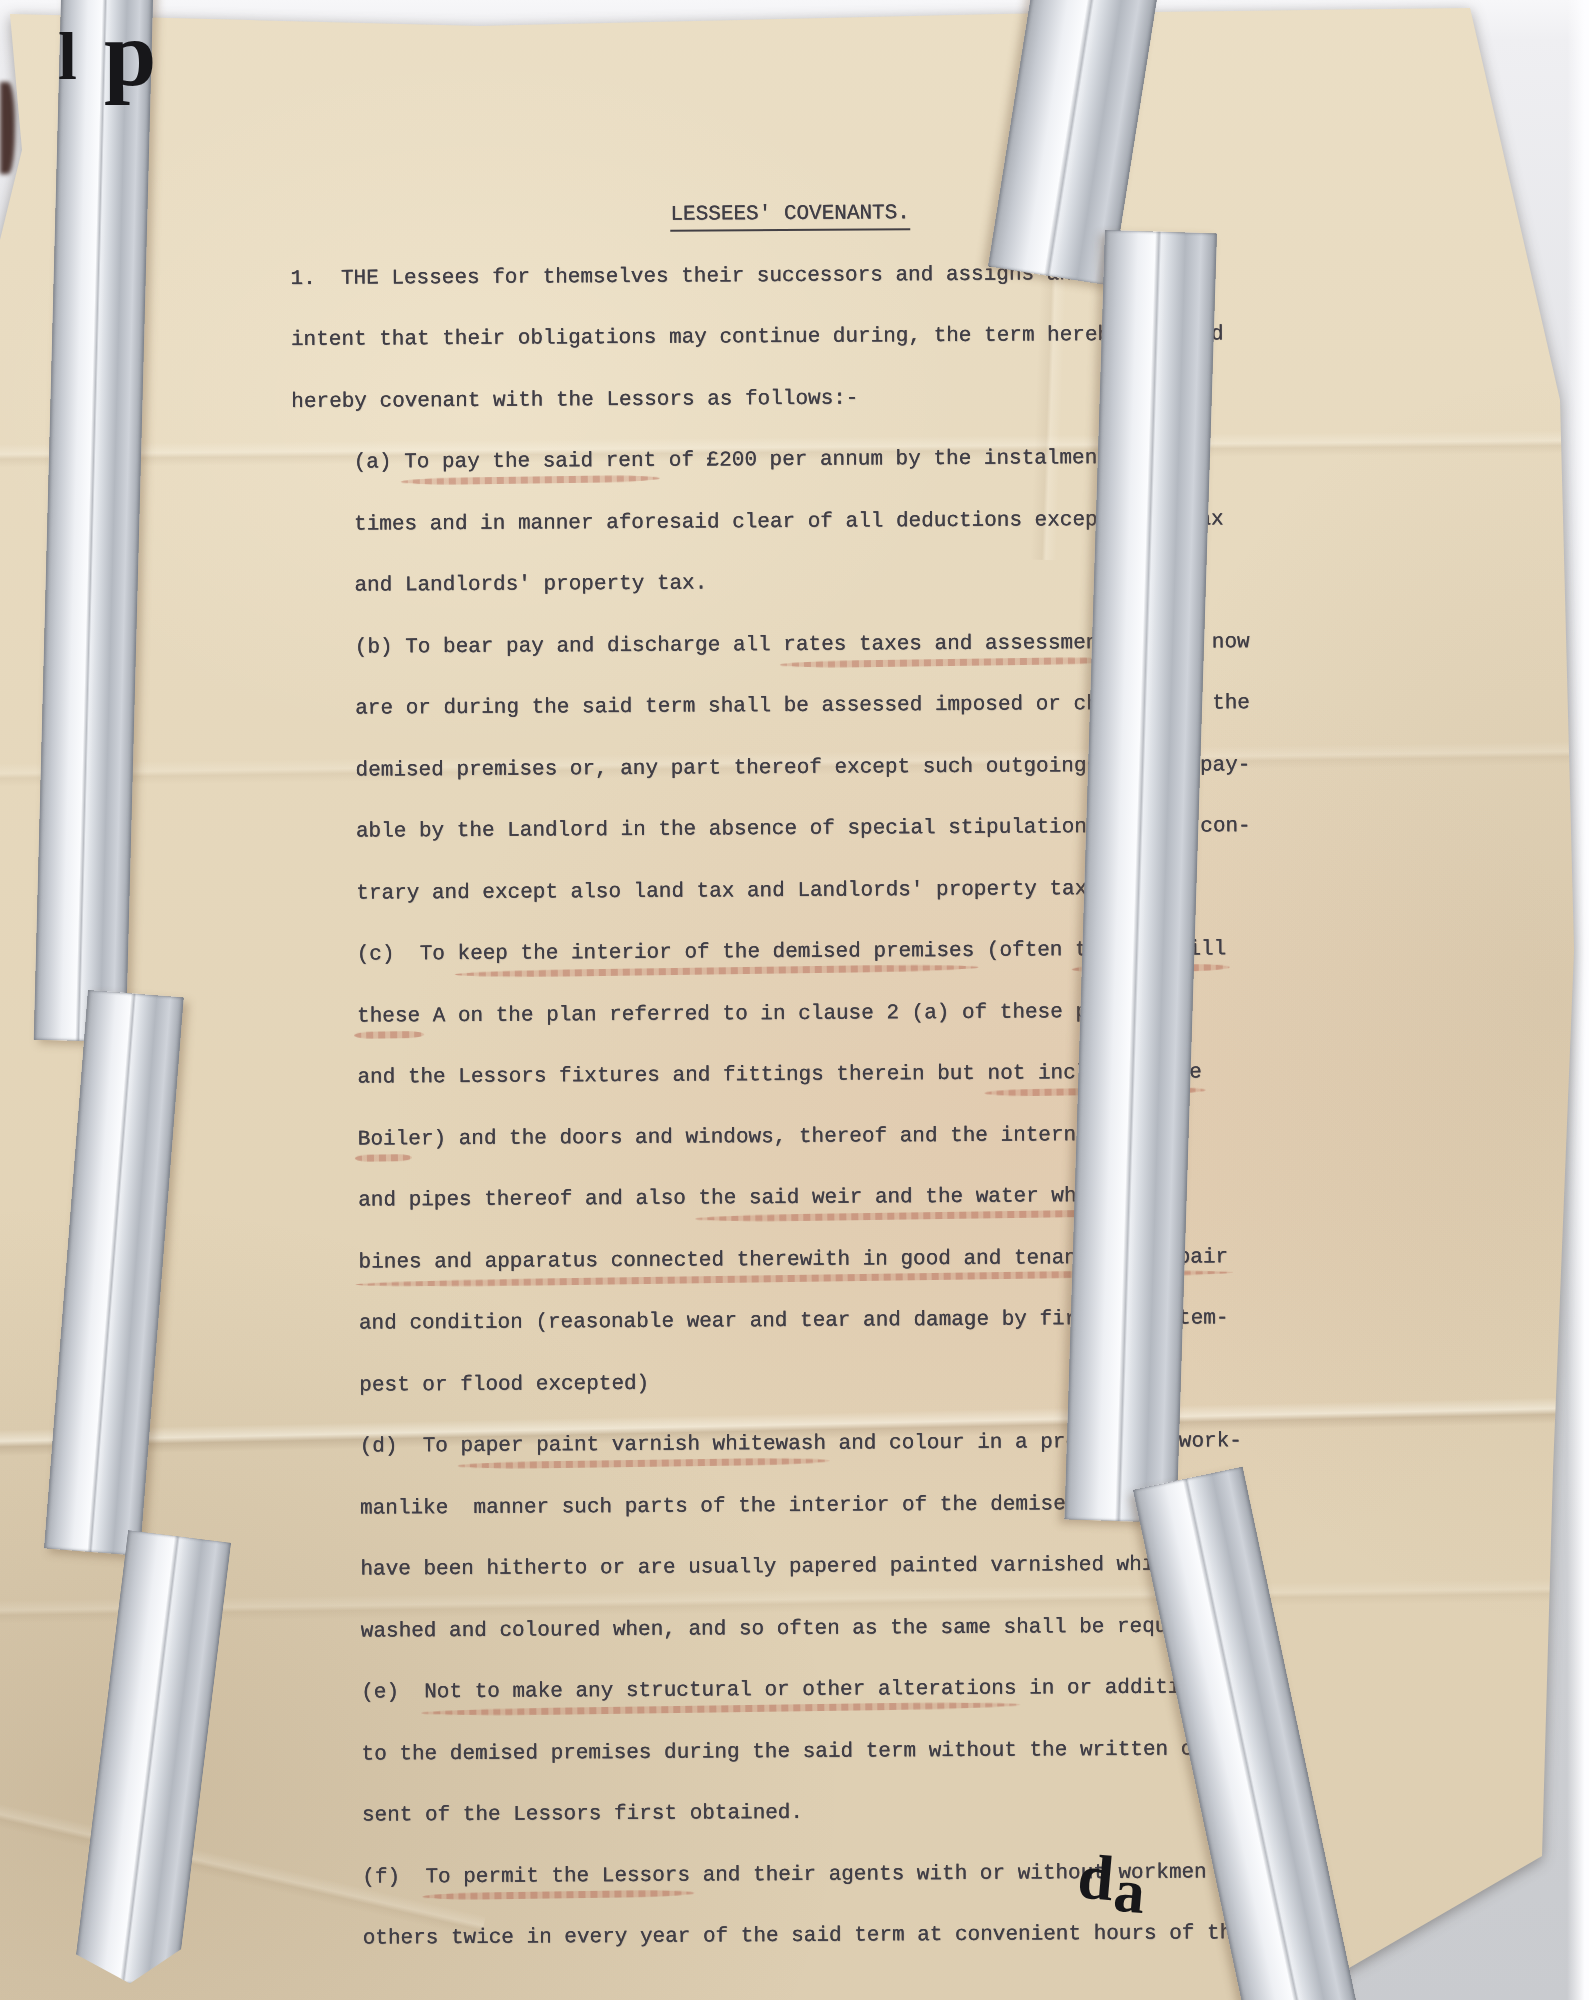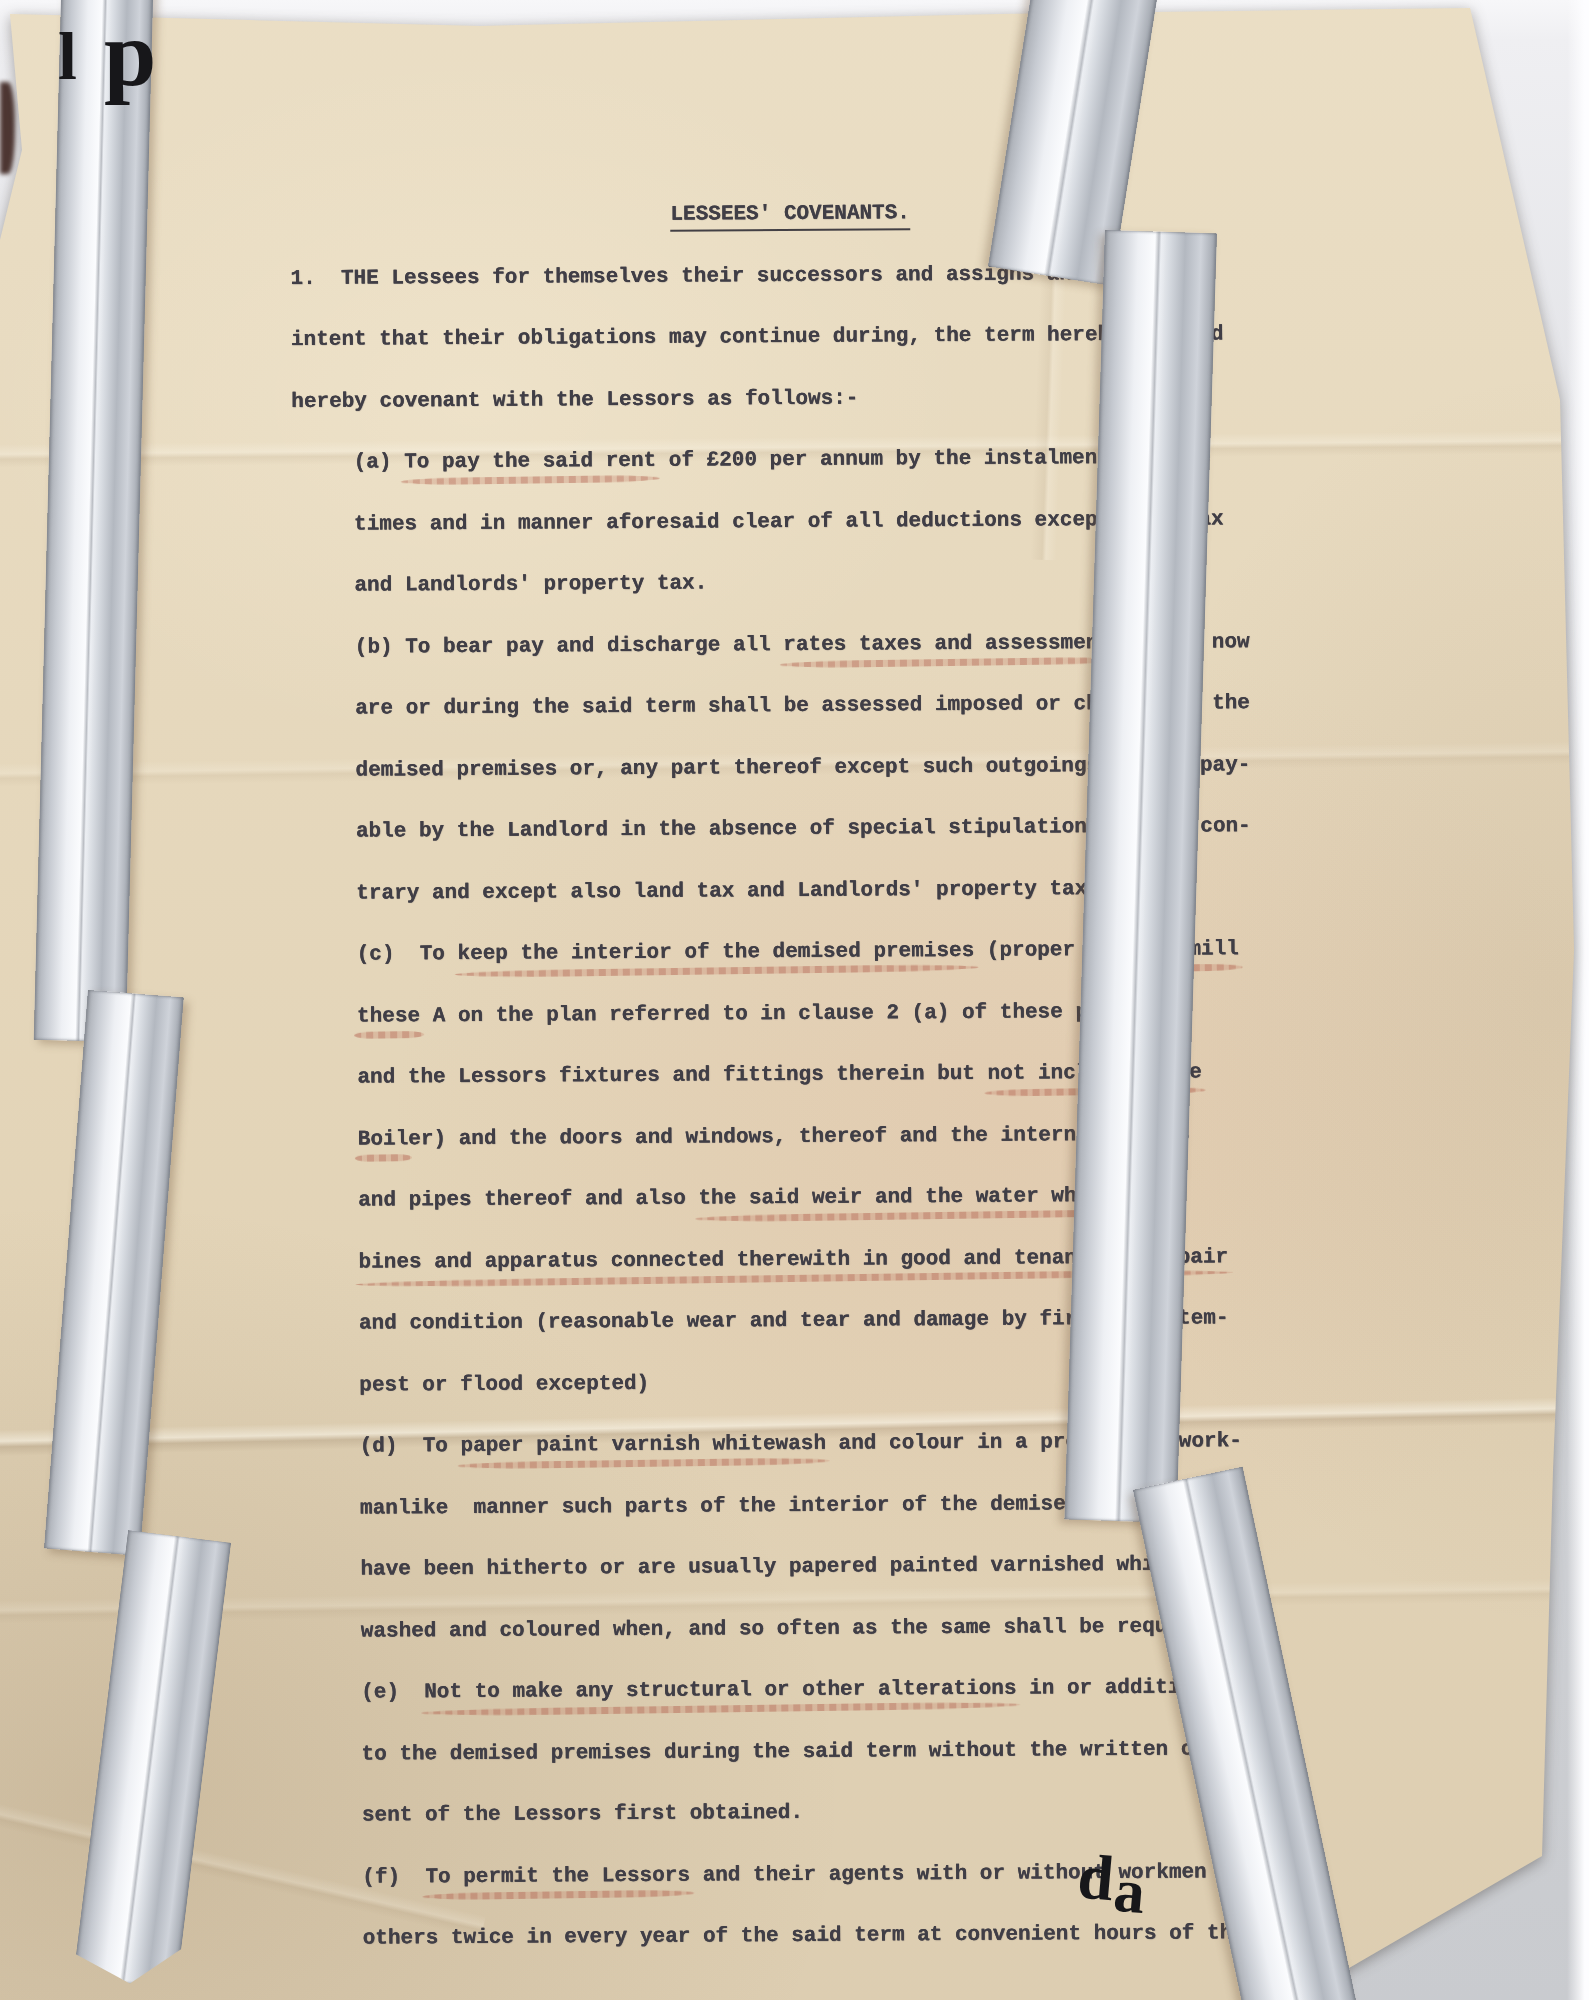--- a/index.html
+++ b/index.html
@@ -12,21 +12,20 @@
     background:linear-gradient(90deg,rgba(255,255,255,0) 0%,#fdfdff 80%);}
   .dark-blob{position:absolute;left:0;top:82px;width:15px;height:92px;background:#4e3733;
     border-radius:0 45% 45% 0;filter:blur(2px);}
   
   .paper-wrap{position:absolute;inset:0;filter:drop-shadow(0 3px 7px rgba(40,35,30,.38));}
   .paper{
     position:absolute;inset:0;background:#e6d8bc;
     clip-path:polygon(10px 14px,480px 26px,1000px 14px,1470px 8px,
       1560px 400px,1574px 950px,1553px 1470px,1542px 1856px,
       1294px 2000px,0px 2000px,0px 240px,22px 150px);
-    font-weight:bold;
   }
   .paper::before{content:"";position:absolute;inset:0;
     background:
       radial-gradient(900px 700px at 64% 56%, rgba(214,150,130,.15), transparent 70%),
       radial-gradient(700px 500px at 30% 20%, rgba(255,246,225,.26), transparent 70%),
       radial-gradient(1000px 800px at 6% 90%, rgba(110,85,55,.17), transparent 75%),
       radial-gradient(650px 900px at 98% 50%, rgba(140,110,80,.13), transparent 70%),
       linear-gradient(180deg, rgba(250,244,228,.22), rgba(190,165,130,.08) 60%, rgba(160,135,105,.13));
   }
   .crease{position:absolute;left:-40px;right:-40px;height:36px;pointer-events:none;}
@@ -105,21 +104,21 @@
           <div class="line"><span>intent that their obligations may continue during, the term hereby created</span></div>
           <div class="line"><span>hereby covenant with the Lessors as follows:-</span></div>
           <div class="line ind"><span>(a) </span><span class="redline">To pay the said rent</span><span> of £200 per annum by the instalments at the</span></div>
           <div class="line ind"><span>times and in manner aforesaid clear of all deductions except land tax</span></div>
           <div class="line ind"><span>and Landlords' property tax.</span></div>
           <div class="line ind"><span>(b) To bear pay and discharge all </span><span class="redline">rates taxes and assessments</span><span> which now</span></div>
           <div class="line ind"><span>are or during the said term shall be assessed imposed or charged on the</span></div>
           <div class="line ind"><span>demised premises or, any part thereof except such outgoings as are pay-</span></div>
           <div class="line ind"><span>able by the Landlord in the absence of special stipulations to the con-</span></div>
           <div class="line ind"><span>trary and except also land tax and Landlords' property tax.</span></div>
-          <div class="line ind"><span>(c)  To </span><span class="redline">keep the interior of the demised premises</span><span> (proper </span><span class="redline">the old mill</span></div>
+          <div class="line ind"><span>(c)  To </span><span class="redline">keep the interior of the demised premises</span><span> (often </span><span class="redline">the old mill</span></div>
           <div class="line ind"><span class="redline">these</span><span> A on the plan referred to in clause 2 (a) of these presents)</span></div>
           <div class="line ind"><span>and the Lessors fixtures and fittings therein but </span><span class="redline">not including the</span></div>
           <div class="line ind"><span class="redline">Boil</span><span>er) and the doors and windows, thereof and the internal drains</span></div>
           <div class="line ind"><span>and pipes thereof and also </span><span class="redline">the said weir and the water wheel tur-</span></div>
           <div class="line ind"><span class="redline">bines and apparatus connected therewith in good and tenantable repair</span></div>
           <div class="line ind"><span>and condition (reasonable wear and tear and damage by fire storm tem-</span></div>
           <div class="line ind"><span>pest or flood excepted)</span></div>
           <div class="line ind"><span>(d)  To </span><span class="redline">paper paint varnish whitewash</span><span> and colour in a proper and work-</span></div>
           <div class="line ind"><span>manlike  manner such parts of the interior of the demised premises as</span></div>
           <div class="line ind"><span>have been hitherto or are usually papered painted varnished white-</span></div>

